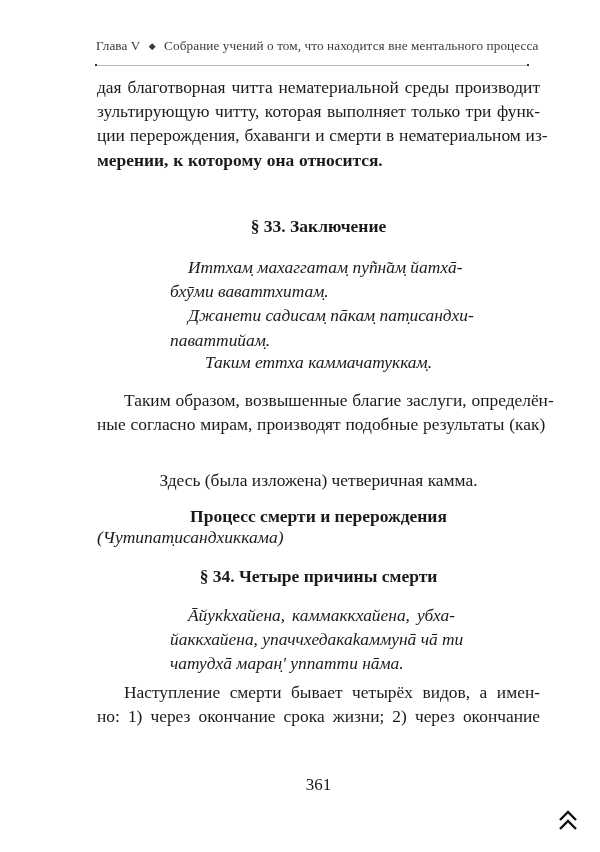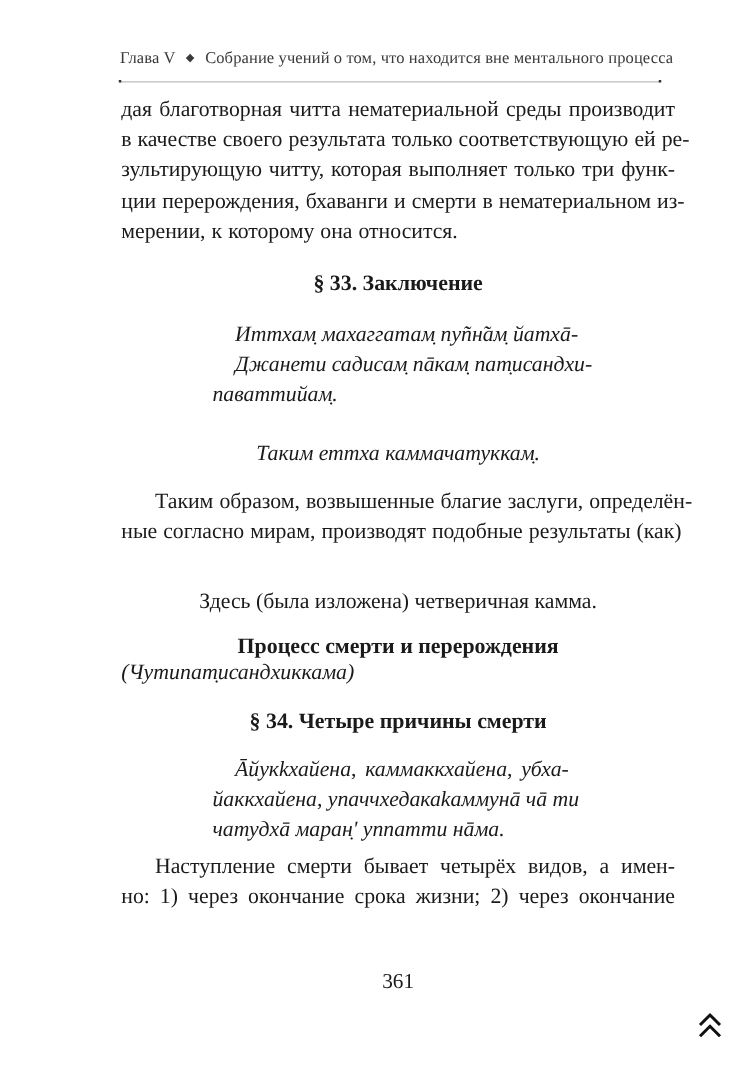--- a/index.html
+++ b/index.html
@@ -22,21 +22,21 @@
   }
   .head-rule::before { left: -1px; }
   .head-rule::after { right: -1px; }
 
   .text-column { position: absolute; left: 97px; width: 443px; }
   .para {
     font-size: 17.4px; line-height: 24.2px; text-align: justify; margin: 0;
     hyphens: manual; word-spacing: 0.5px;
   }
   .para .line { display: block; text-align: justify; text-align-last: justify; height: 24.2px; white-space: nowrap; }
-  .para .line.last { text-align-last: left; }
+  .para .line.last { text-align-last: left; font-weight: bold; }
   .para .line.indent { padding-left: 27px; }
 
   .heading {
     position: absolute; left: 97px; width: 443px; text-align: center;
     font-weight: bold; font-size: 17.5px; margin: 0;
   }
   .subheading-italic {
     position: absolute; left: 97px; width: 443px; 
     font-style: italic; font-size: 17.5px; margin: 0;
   }
@@ -66,30 +66,30 @@
 
 <div class="running-head">
   <span>Глава V</span>
   <span class="diamond">◆</span>
   <span>Собрание учений о том, что находится вне ментального процесса</span>
 </div>
 <div class="head-rule"></div>
 
 <div class="text-column para" style="top:75px;">
   <span class="line">дая благотворная читта нематериальной среды производит</span>
-  <span class="line">в качестве своего результата только соответствующую ей ре-</span>
   <span class="line">зультирующую читту, которая выполняет только три функ-</span>
   <span class="line">ции перерождения, бхаванги и смерти в нематериальном из-</span>
   <span class="line last">мерении, к которому она относится.</span>
 </div>
 
 <div class="heading" style="top:216px;">§ 33. Заключение</div>
 
 <div class="verse" style="top:255px;">
   <span class="line justify indent">Иттхам̣ махаггатам̣ пуñн̃ам̣ йатхā-</span>
+  <span class="line">бхӯми ваваттхитам̣.</span>
   <span class="line justify indent">Джанети садисам̣ пāкам̣ пат̣исандхи-</span>
   <span class="line">паваттийам̣.</span>
 </div>
 
 <div class="centered-line italic" style="top:350px;">Таким еттха каммачатуккам̣.</div>
 
 <div class="text-column para" style="top:388px;">
   <span class="line indent">Таким образом, возвышенные благие заслуги, определён-</span>
   <span class="line">ные согласно мирам, производят подобные результаты (как)</span>
 </div>

